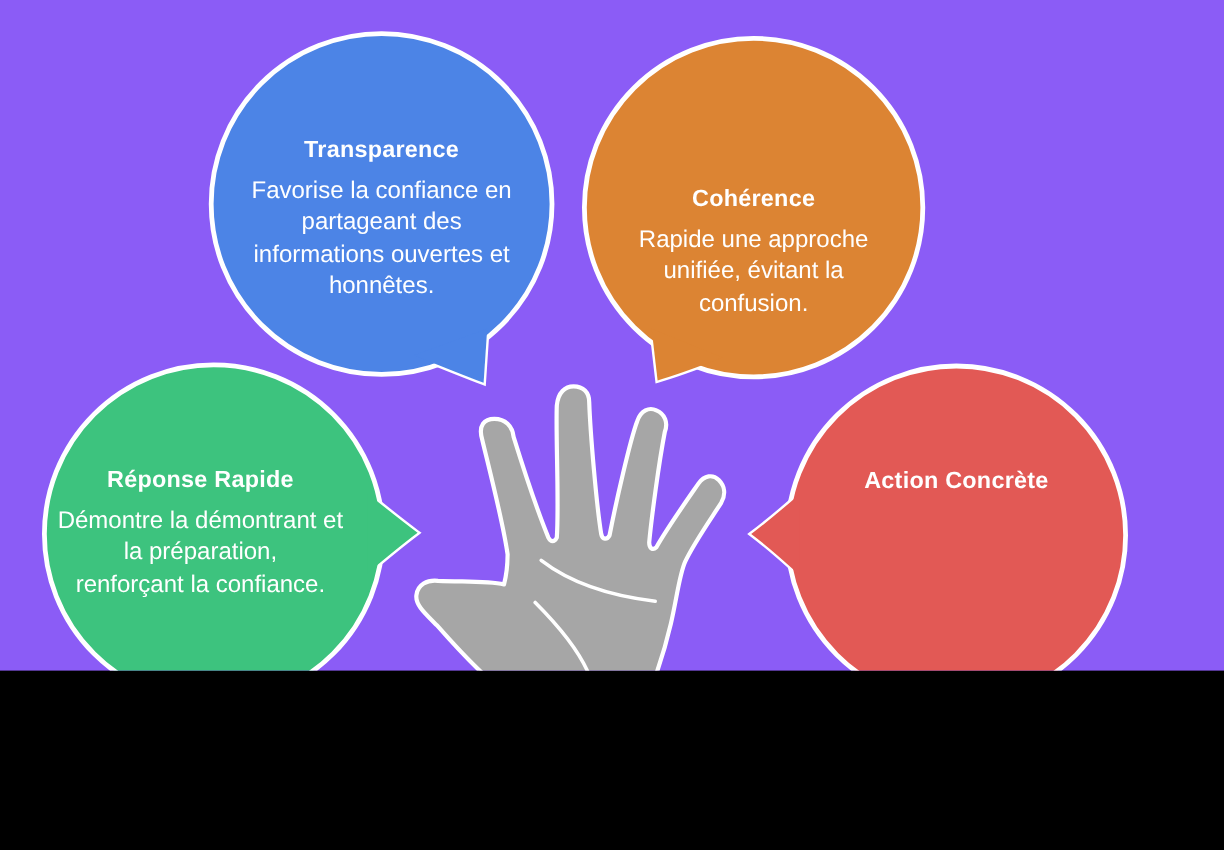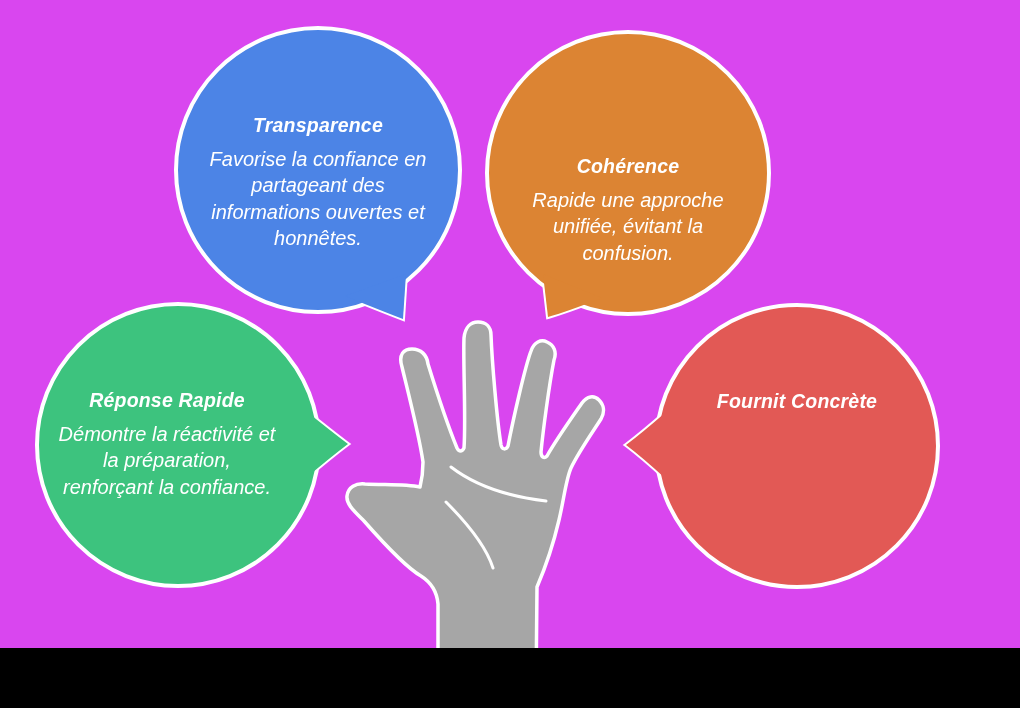--- a/index.html
+++ b/index.html
@@ -1,18 +1,18 @@
 <!DOCTYPE html>
 <html><head>
 <meta charset="utf-8">
 <style>
   html,body{margin:0;padding:0;background:#000;}
   .canvas{
-    position:relative;width:1020px;height:648px;background:#d946ef;
-    overflow:hidden;font-family:"Liberation Sans",sans-serif;font-style:italic;
+    position:relative;width:1020px;height:559px;background:#8b5cf6;
+    overflow:hidden;font-family:"Liberation Sans",sans-serif;
   }
   svg.scene{position:absolute;left:0;top:0;width:1020px;height:708px;}
   .outlined{stroke:#ffffff;stroke-width:4;}
   .tail-cover{stroke:none;}
   .hand-shape{stroke:#ffffff;stroke-width:3.5;stroke-linejoin:round;}
   .palm-line{fill:none;stroke:#ffffff;stroke-width:3;stroke-linecap:round;}
   .bubble-text{position:absolute;width:250px;text-align:center;color:#ffffff;}
   .bubble-text h3{margin:0 0 9px 0;font-size:19.5px;font-weight:bold;letter-spacing:.2px;}
   .bubble-text p{margin:0;font-size:20px;line-height:1.32;white-space:pre-line;}
   .pos-transparence{left:193px;top:114px;}
@@ -99,22 +99,22 @@
 
   <div class="bubble-text pos-coherence">
     <h3>Cohérence</h3>
     <p>Rapide une approche
 unifiée, évitant la
 confusion.</p>
   </div>
 
   <div class="bubble-text pos-reponse">
     <h3>Réponse Rapide</h3>
-    <p>Démontre la réactivité et
+    <p>Démontre la démontrant et
 la préparation,
 renforçant la confiance.</p>
   </div>
 
   <div class="bubble-text pos-action">
-    <h3>Fournit Concrète</h3>
+    <h3>Action Concrète</h3>
   </div>
 
 </div>
 
 </body></html>

